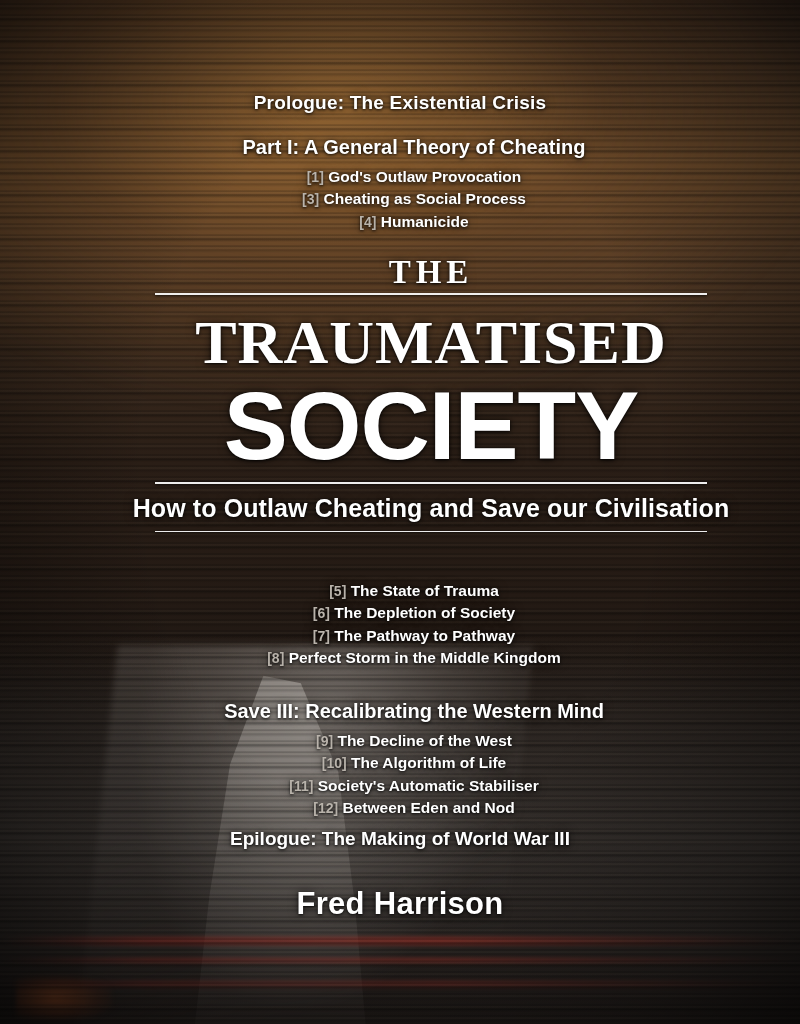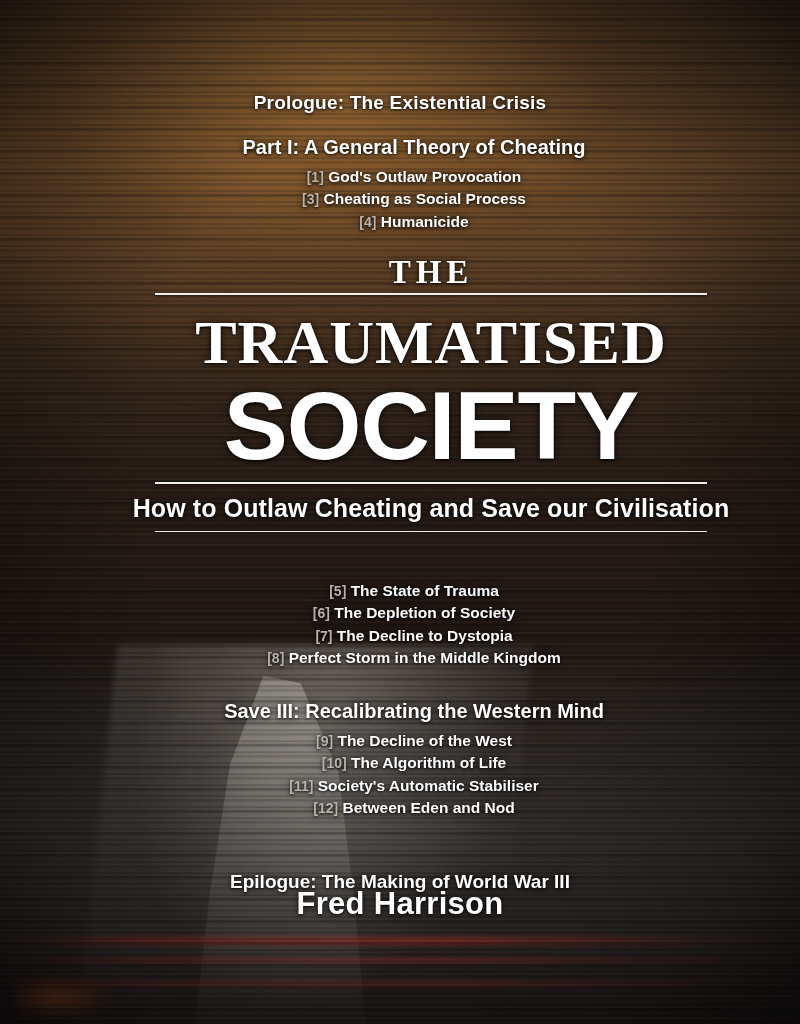--- a/index.html
+++ b/index.html
@@ -172,21 +172,21 @@
   .chapter .num {
     color: #b9b3ab;
     font-weight: bold;
     font-size: 14px;
   }
   .part1 { position: absolute; top: 136px; }
   .part2 { position: absolute; top: 580px; }
   .part3 { position: absolute; top: 700px; }
   .epilogue {
     position: absolute;
-    top: 871px;
+    top: 828px;
     width: 100%;
     font-size: 19px;
     font-weight: bold;
   }
   .author {
     position: absolute;
     top: 886px;
     width: 100%;
     font-size: 31px;
     font-weight: bold;
@@ -290,21 +290,21 @@
       <div class="chapter txt-shadow">
         <span class="num">[5]</span>
         <span>The State of Trauma</span>
       </div>
       <div class="chapter txt-shadow">
         <span class="num">[6]</span>
         <span>The Depletion of Society</span>
       </div>
       <div class="chapter txt-shadow">
         <span class="num">[7]</span>
-        <span>The Decline to Dystopia</span>
+        <span>The Pathway to Pathway</span>
       </div>
       <div class="chapter txt-shadow">
         <span class="num">[8]</span>
         <span>Perfect Storm in the Middle Kingdom</span>
       </div>
     </div>
 
     <div class="part-block part3">
       <div class="part-heading txt-shadow">Save III: Recalibrating the Western Mind</div>
       <div class="chapter txt-shadow">

